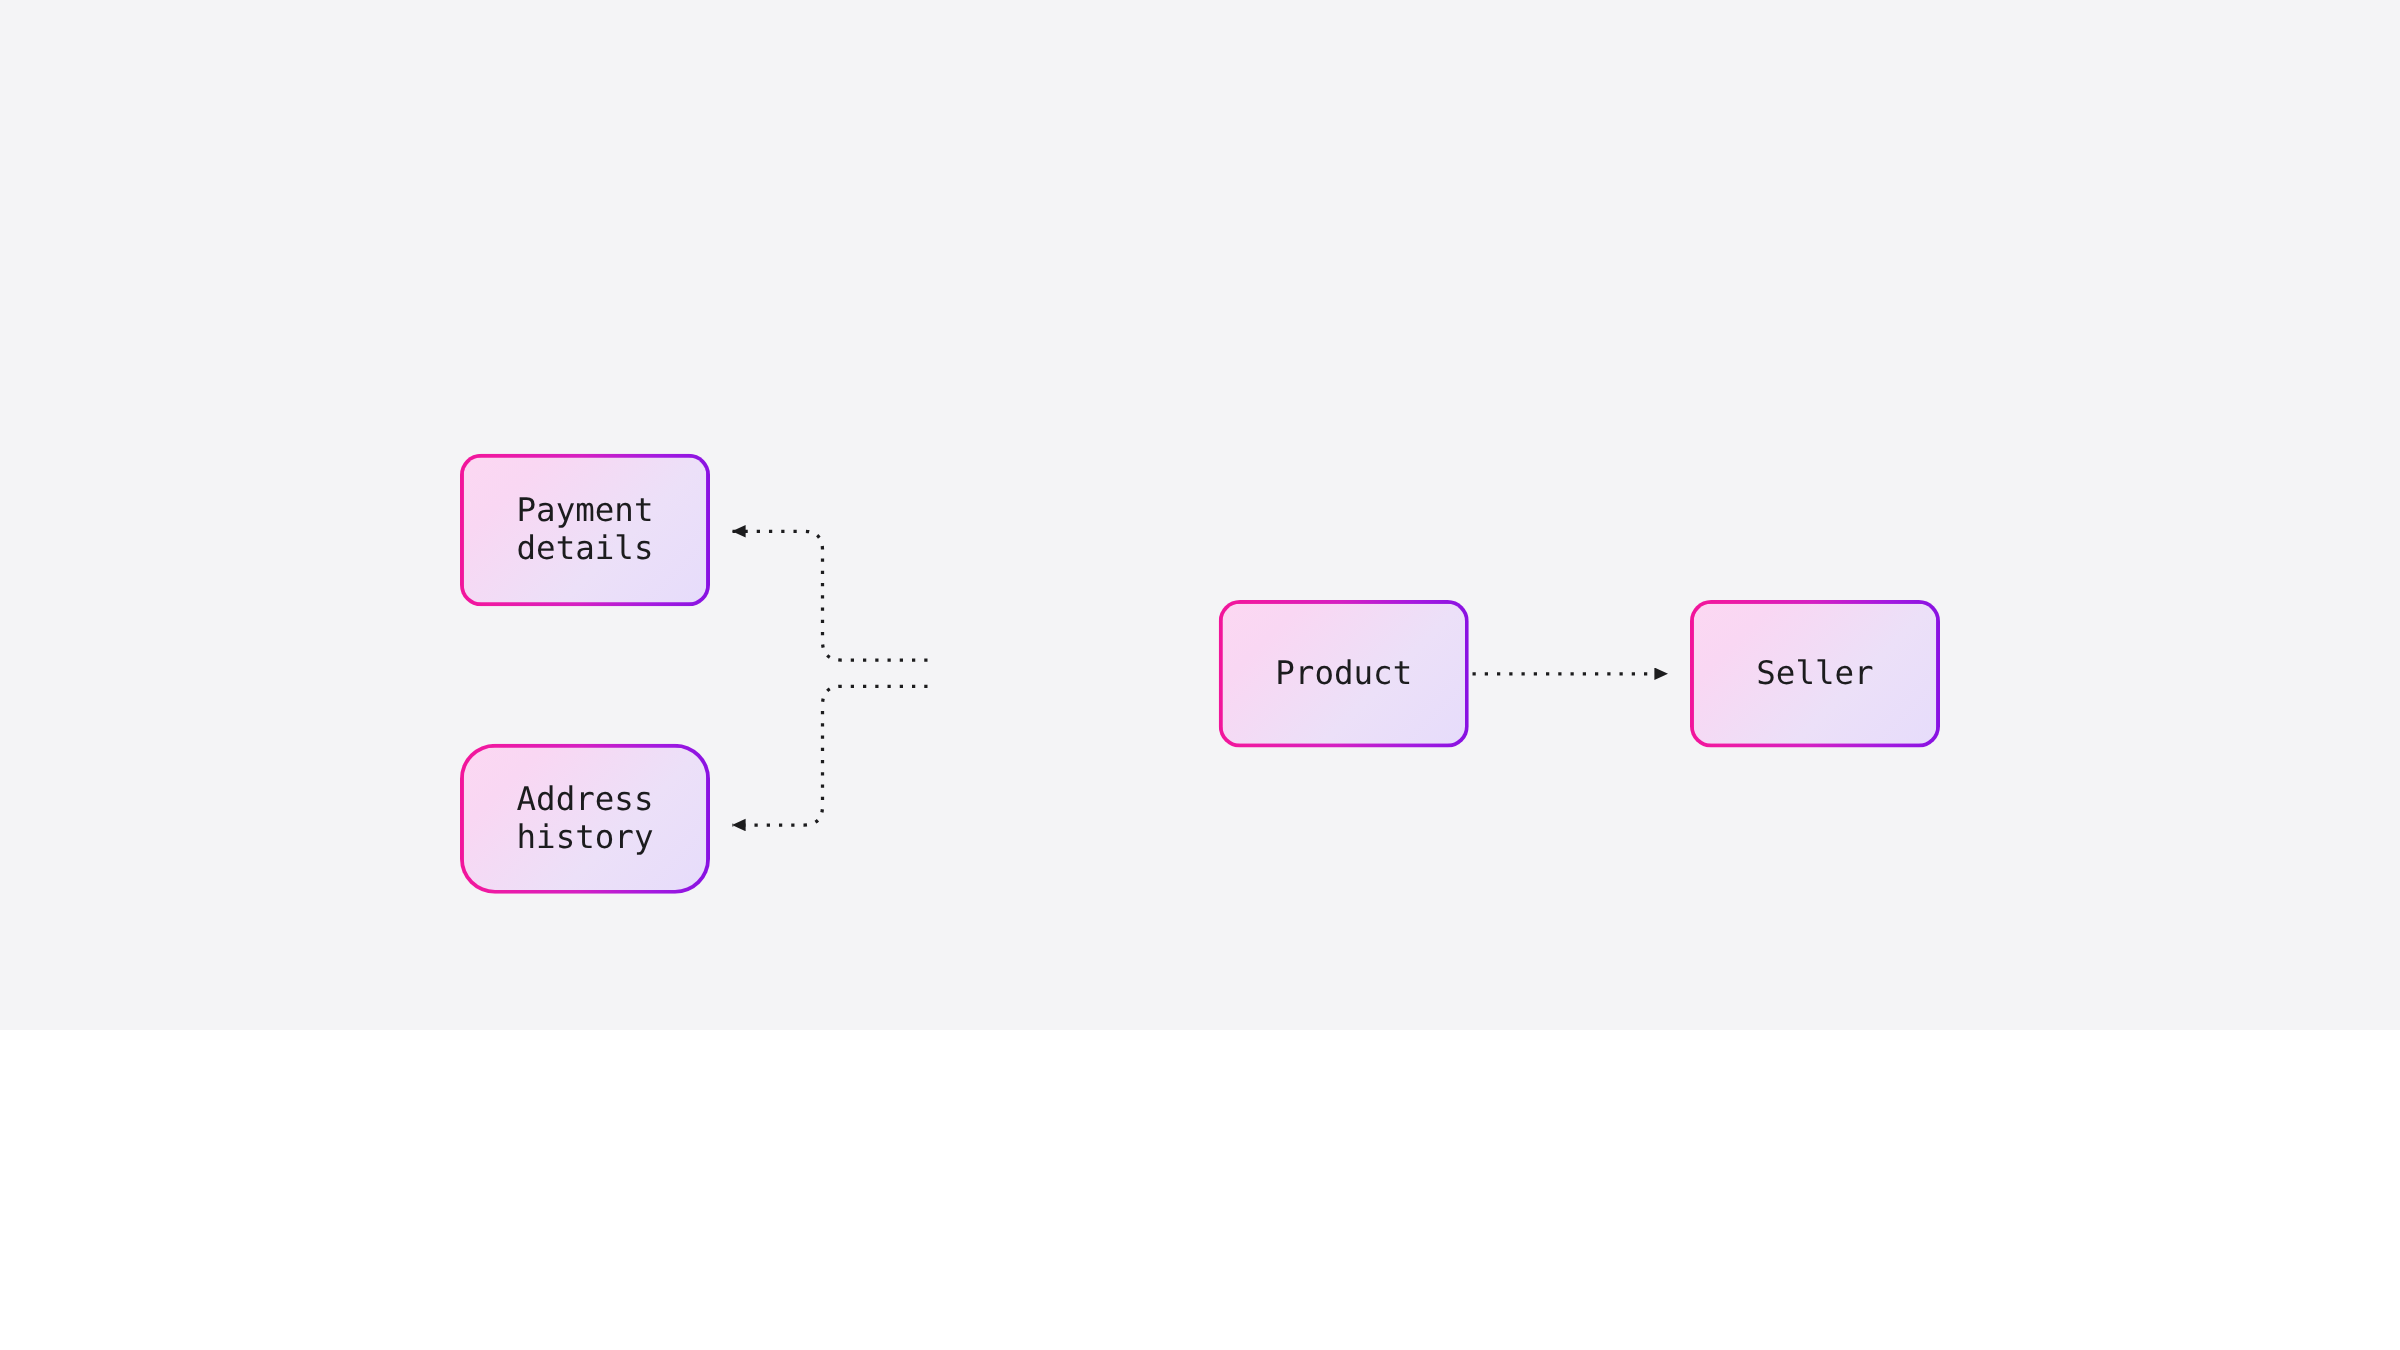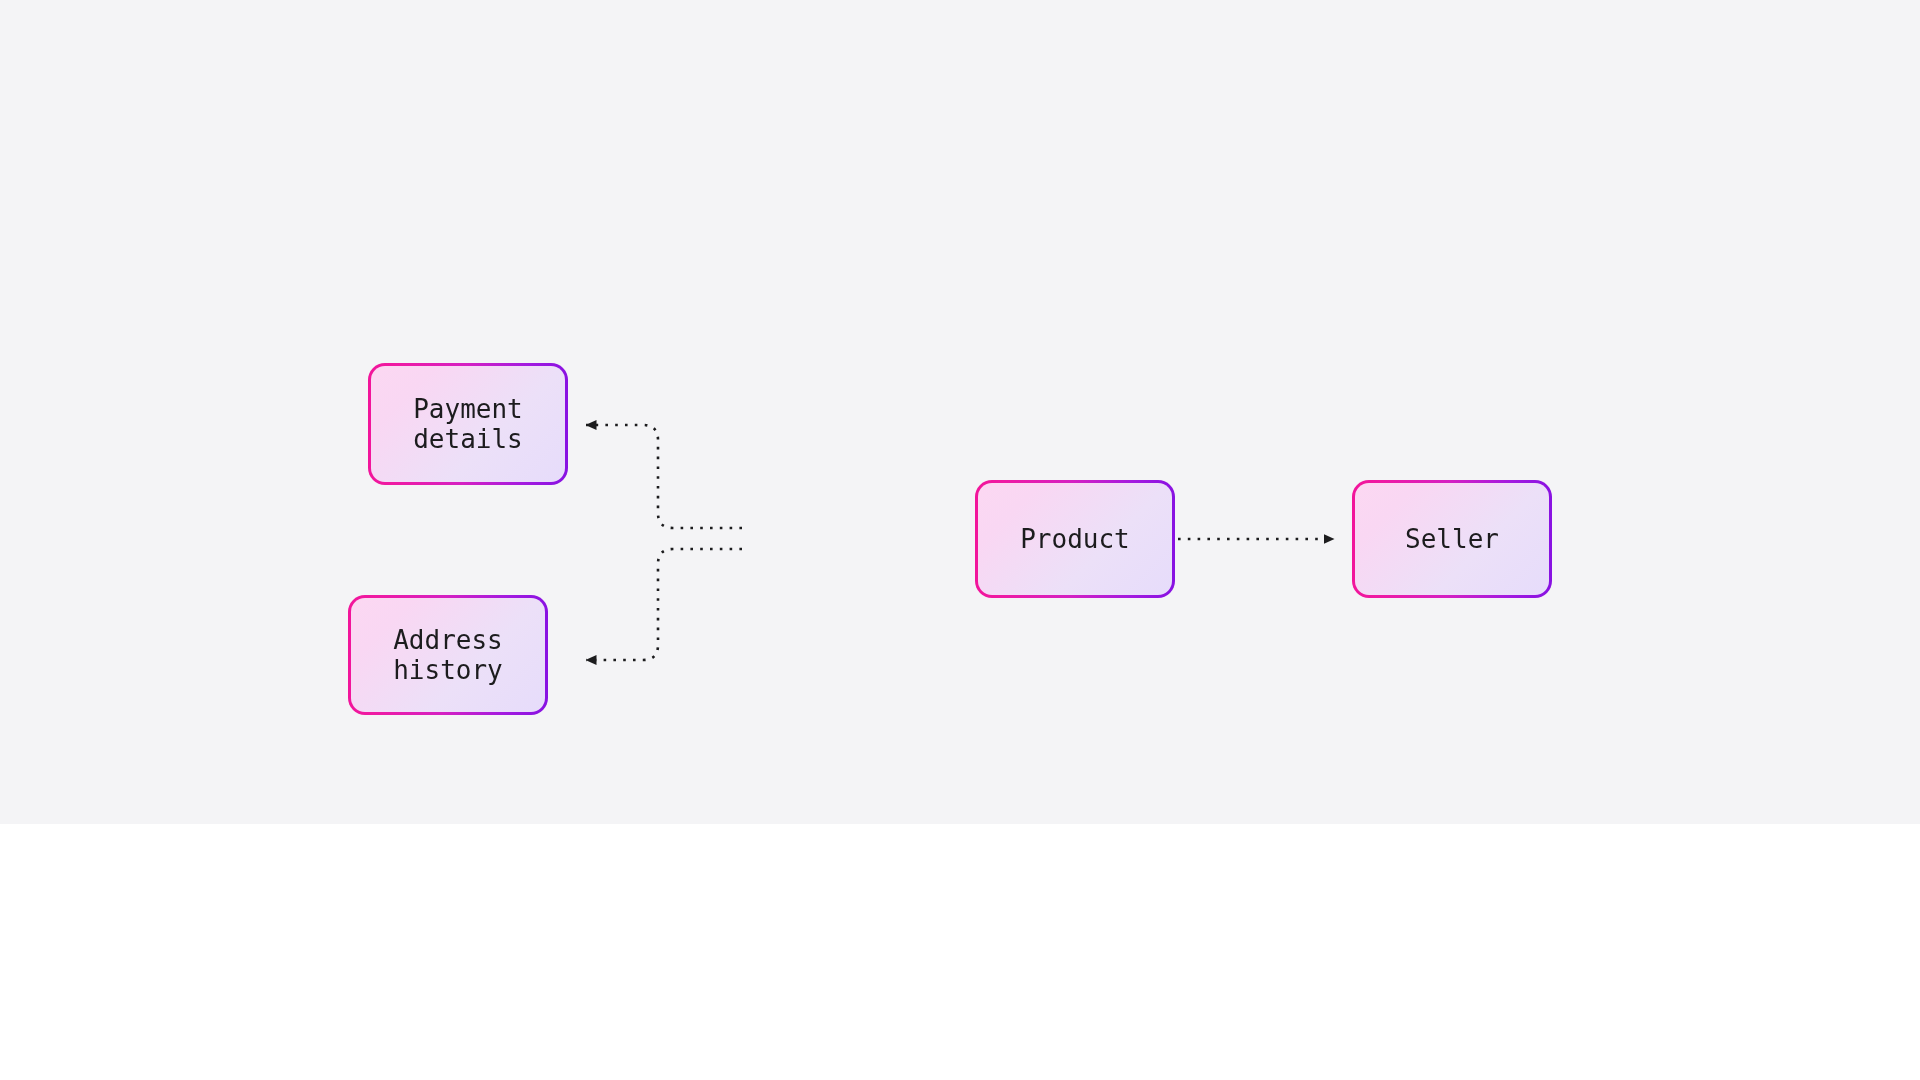--- a/index.html
+++ b/index.html
@@ -80,21 +80,21 @@
     </g>
   </svg>
 
   <div class="node" style="left: 368px; top: 363px; width: 200px; height: 122px;">
     <div class="node-inner">
       <span class="node-label">Payment
 details</span>
     </div>
   </div>
 
-  <div class="node" style="left: 348px; top: 595px; width: 200px; height: 120px;">
+  <div class="node" style="left: 368px; top: 595px; width: 200px; height: 120px; border-radius: 28px;">
     <div class="node-inner">
       <span class="node-label">Address
 history</span>
     </div>
   </div>
 
 
   <div class="node" style="left: 1352px; top: 480px; width: 200px; height: 118px;">
     <div class="node-inner">
       <span class="node-label">Seller</span>

